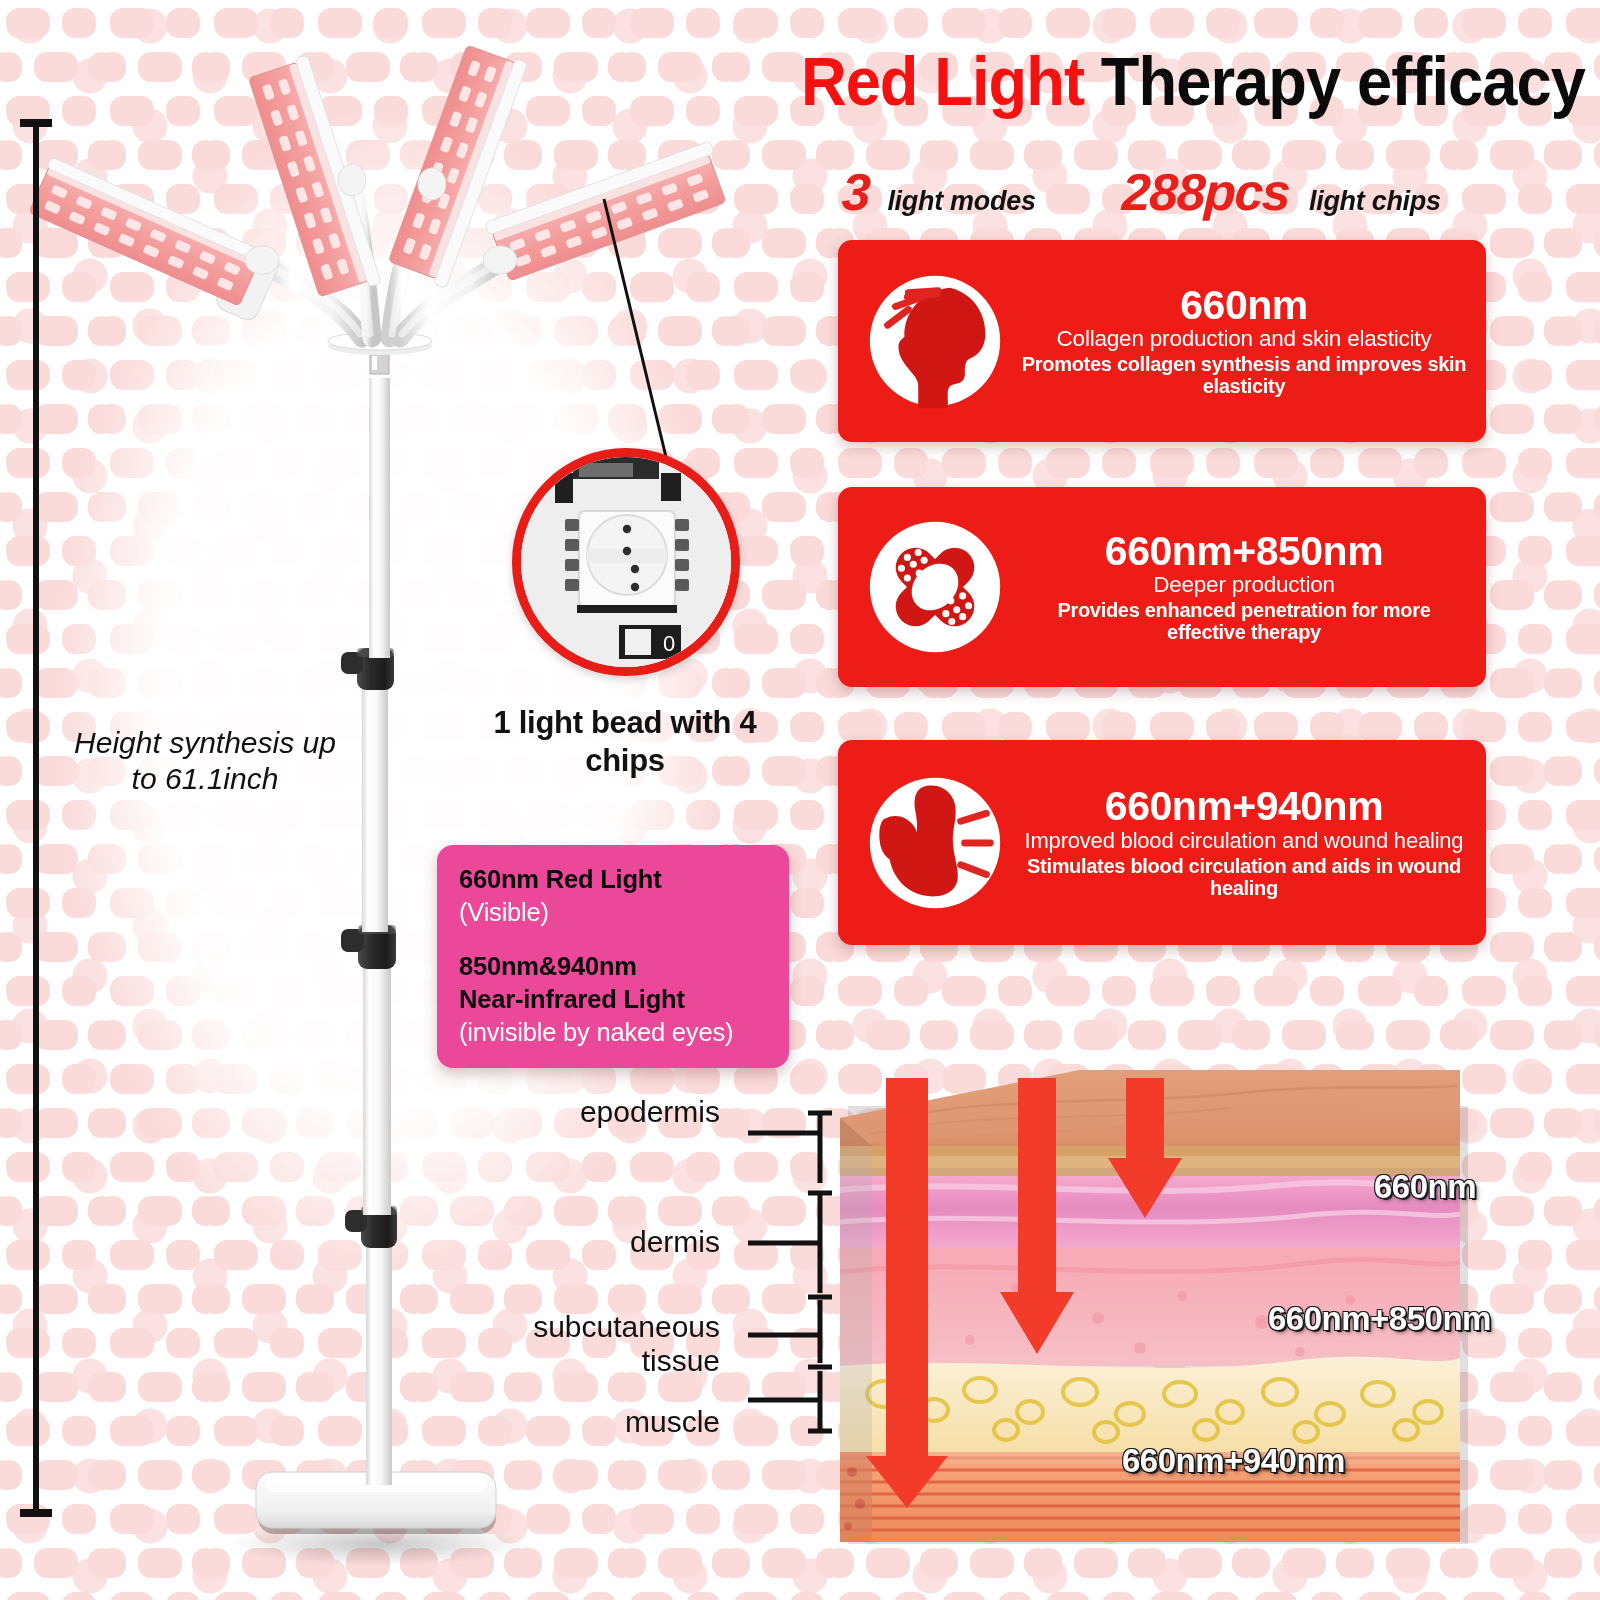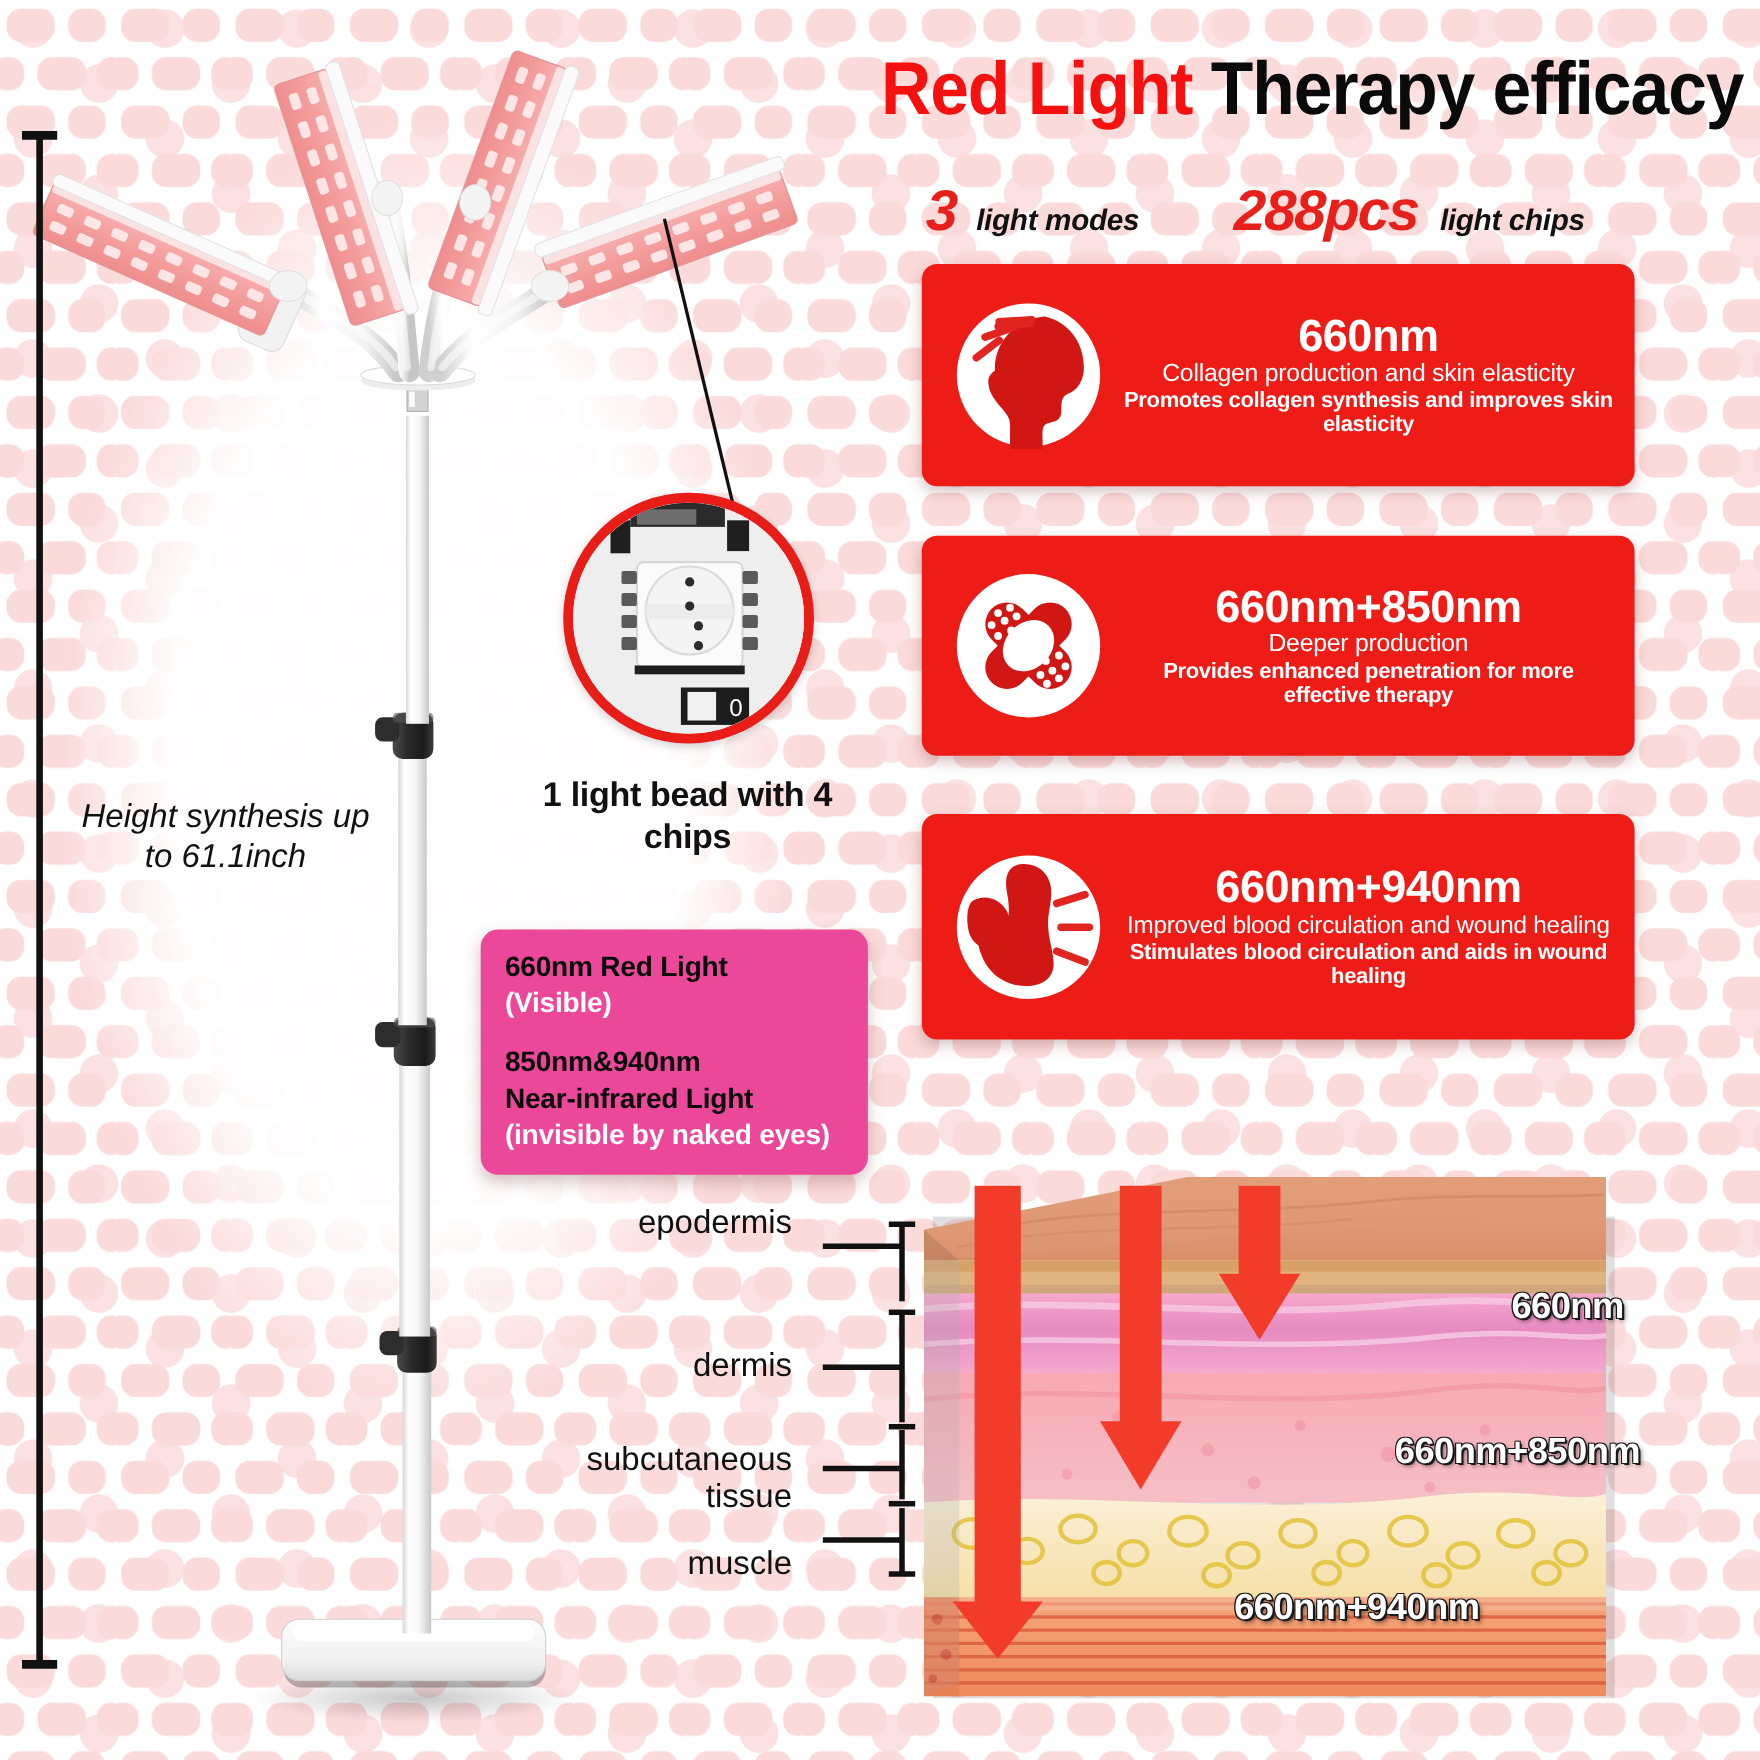--- a/index.html
+++ b/index.html
@@ -188,21 +188,21 @@
   #wave-box {
     position: absolute;
     left: 437px; top: 845px;
     width: 352px;
     padding: 18px 0 20px 22px;
     background: #ec4899;
     border-radius: 16px;
     box-shadow: 0 6px 14px rgba(120,60,60,.30);
   }
   #wave-box .l-blk { color: #0b0b0b; font-size: 25.5px; font-weight: 700; line-height: 1.28; letter-spacing: -.2px; }
-  #wave-box .l-wht { color: #ffffff; font-size: 25.5px; font-weight: 700; line-height: 1.28; letter-spacing: -.2px; }
+  #wave-box .l-wht { color: #ffffff; font-size: 25.5px; font-weight: 400; line-height: 1.28; letter-spacing: -.2px; }
   #wave-box .gap { height: 22px; }
 
   
   #skin-wrap { position: absolute; left: 830px; top: 1060px; width: 760px; height: 520px; }
   #skin-labels { position: absolute; left: 520px; top: 1095px; width: 320px; height: 400px; }
   .skin-label {
     position: absolute;
     right: 0;
     text-align: right;
     font-size: 30px;

